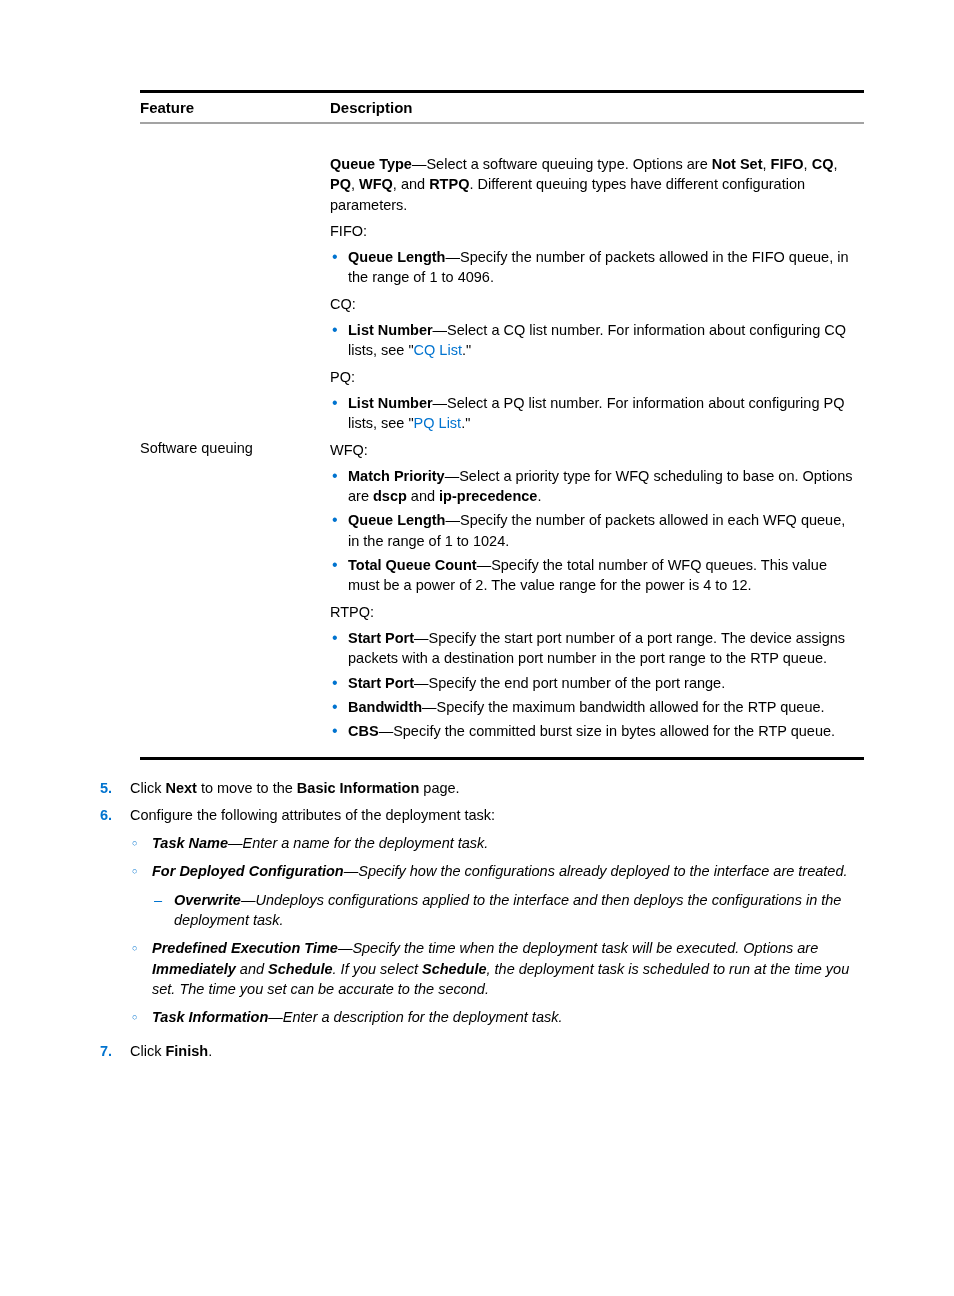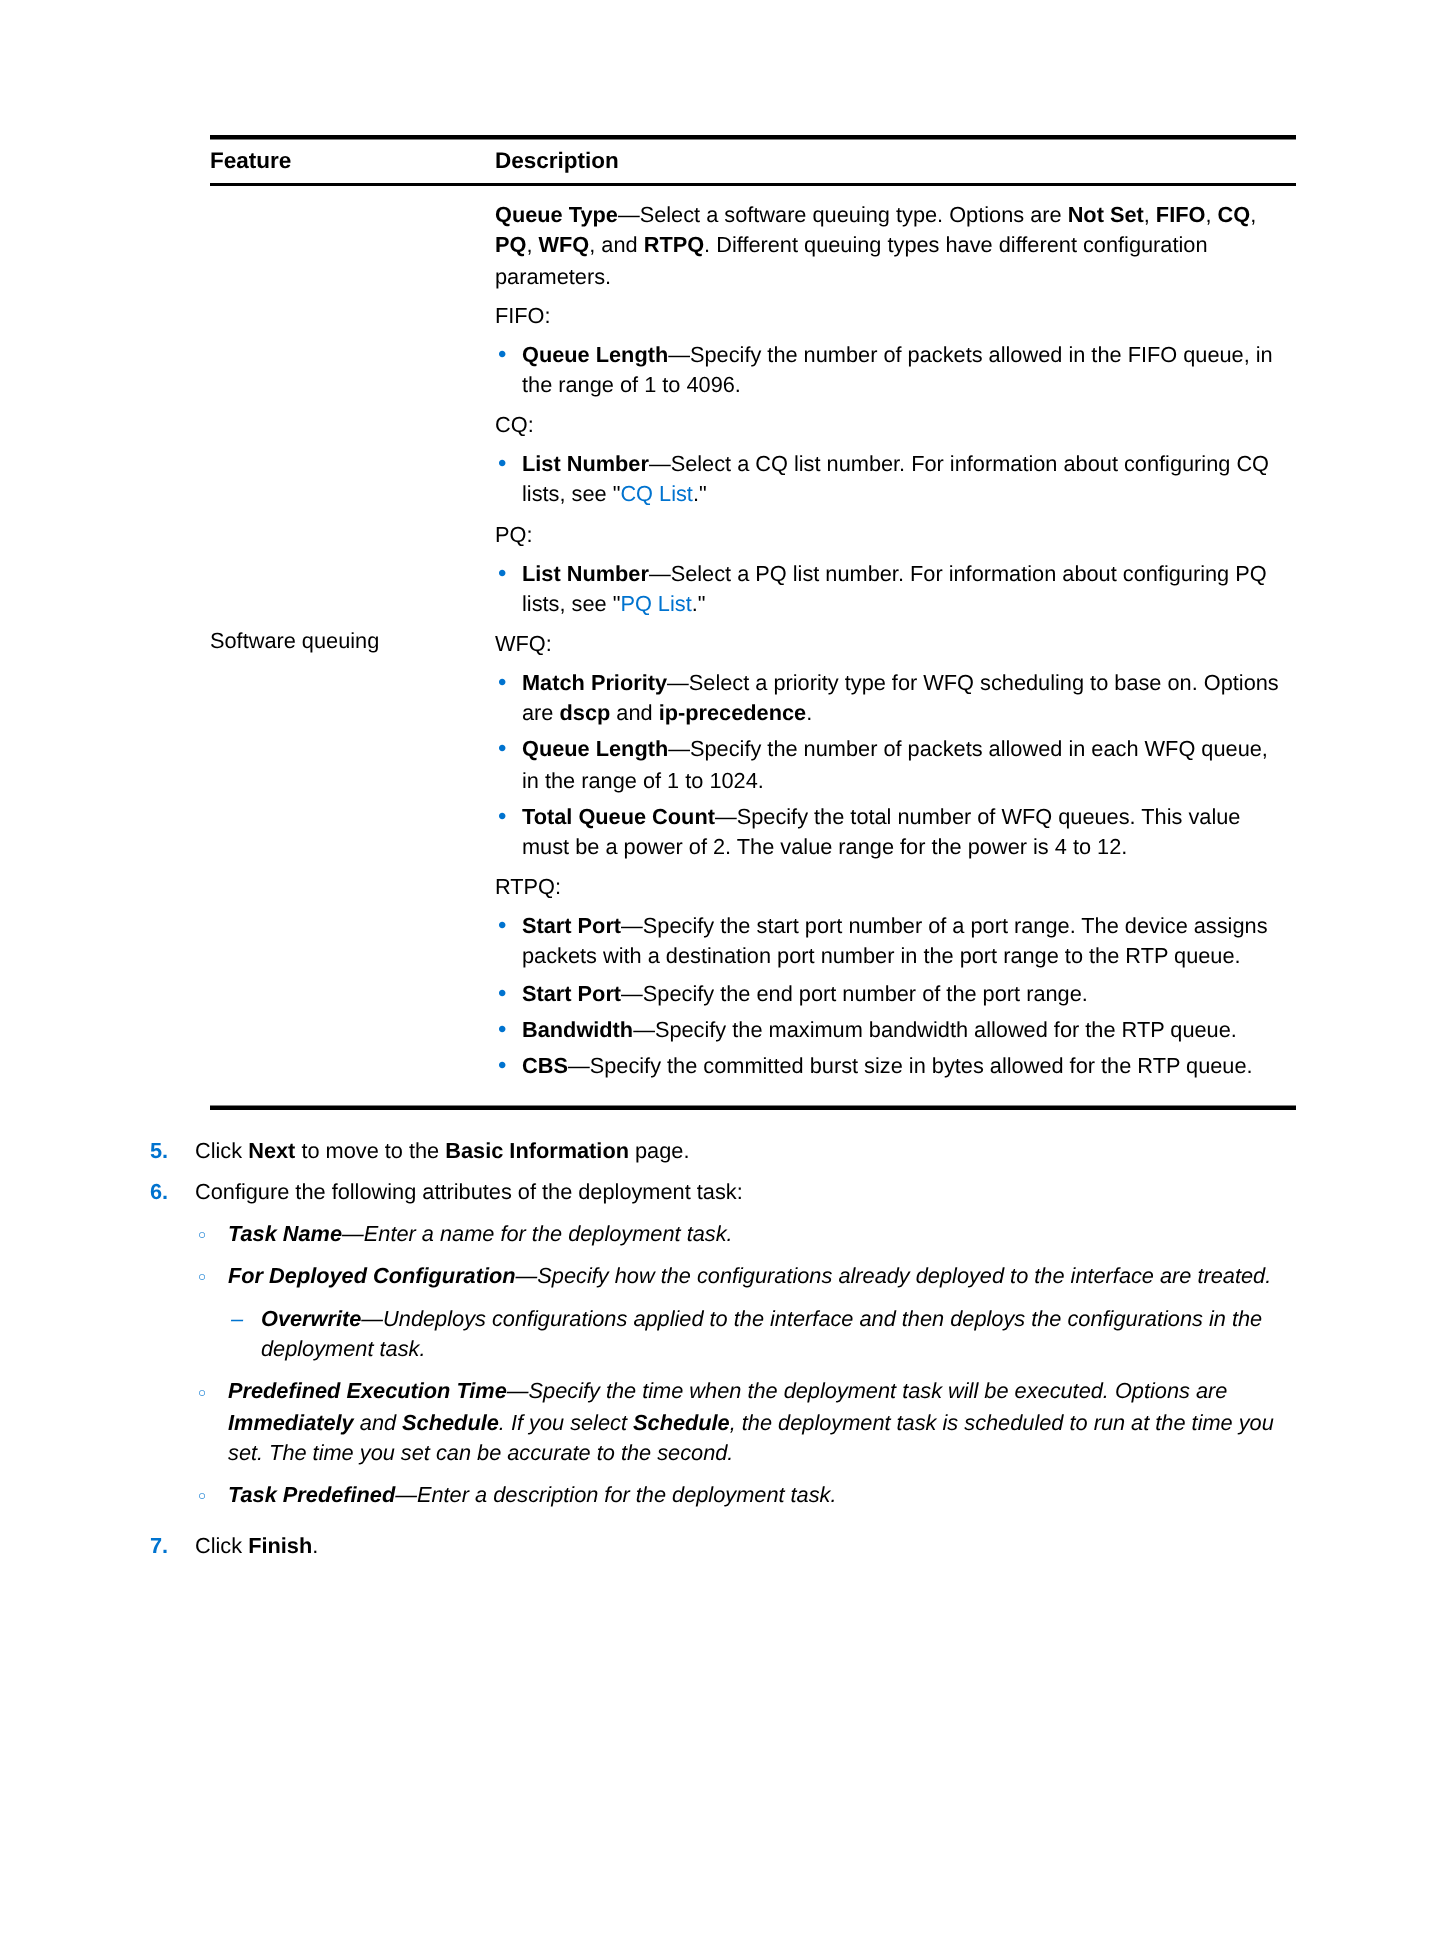--- a/index.html
+++ b/index.html
@@ -20,35 +20,35 @@
     min-height: 1296px;
   }
   table.feat {
     border-collapse: collapse;
     width: 100%;
     margin-left: 50px;
     width: calc(100% - 50px);
   }
   table.feat thead tr {
     border-top: 3px solid #000;
-    border-bottom: 2px solid #000000;
+    border-bottom: 2px solid #a3a3a3;
   }
   table.feat th {
     text-align: left;
     font-weight: bold;
     padding: 4px 0 4px 0;
     font-size: 15px;
   }
   table.feat th:first-child { width: 190px; }
   table.feat tbody tr {
     border-bottom: 3px solid #000;
   }
   table.feat td {
     vertical-align: middle;
-    padding: 4px 6px 10px 0;
+    padding: 24px 6px 10px 0;
     font-weight: 300;
   }
   .desc p { margin: 6px 0 6px 0; }
   .desc ul {
     margin: 2px 0 6px 0;
     padding-left: 18px;
     list-style: none;
   }
   .desc ul li {
     position: relative;
@@ -190,21 +190,21 @@
       <div class="body thin">
         <div>Configure the following attributes of the deployment task:</div>
         <ul class="sub">
           <li><span class="b">Task Name</span><span>—Enter a name for the deployment task.</span></li>
           <li><span class="b">For Deployed Configuration</span><span>—Specify how the configurations already deployed to the interface are treated.</span>
             <ul class="dash">
               <li><span class="b">Overwrite</span><span>—Undeploys configurations applied to the interface and then deploys the configurations in the deployment task.</span></li>
             </ul>
           </li>
           <li><span class="b">Predefined Execution Time</span><span>—Specify the time when the deployment task will be executed. Options are </span><span class="b">Immediately</span><span> and </span><span class="b">Schedule</span><span>. If you select </span><span class="b">Schedule</span><span>, the deployment task is scheduled to run at the time you set. The time you set can be accurate to the second.</span></li>
-          <li><span class="b">Task Predefined</span><span>—Enter a description for the deployment task.</span></li>
+          <li><span class="b">Task Information</span><span>—Enter a description for the deployment task.</span></li>
         </ul>
       </div>
     </li>
     <li>
       <span class="num">7.</span>
       <div class="body thin"><span>Click </span><span class="b">Finish</span><span>.</span></div>
     </li>
   </ol>
 
 </div>

